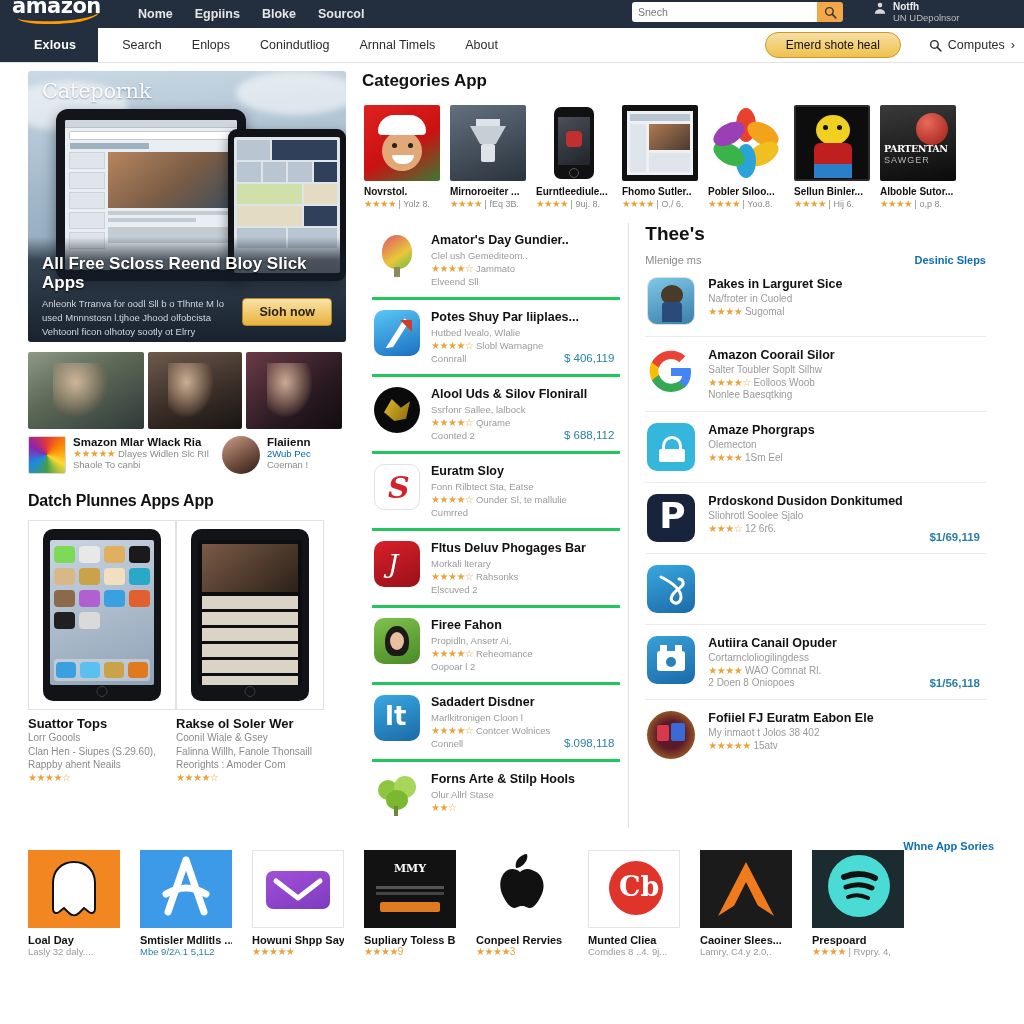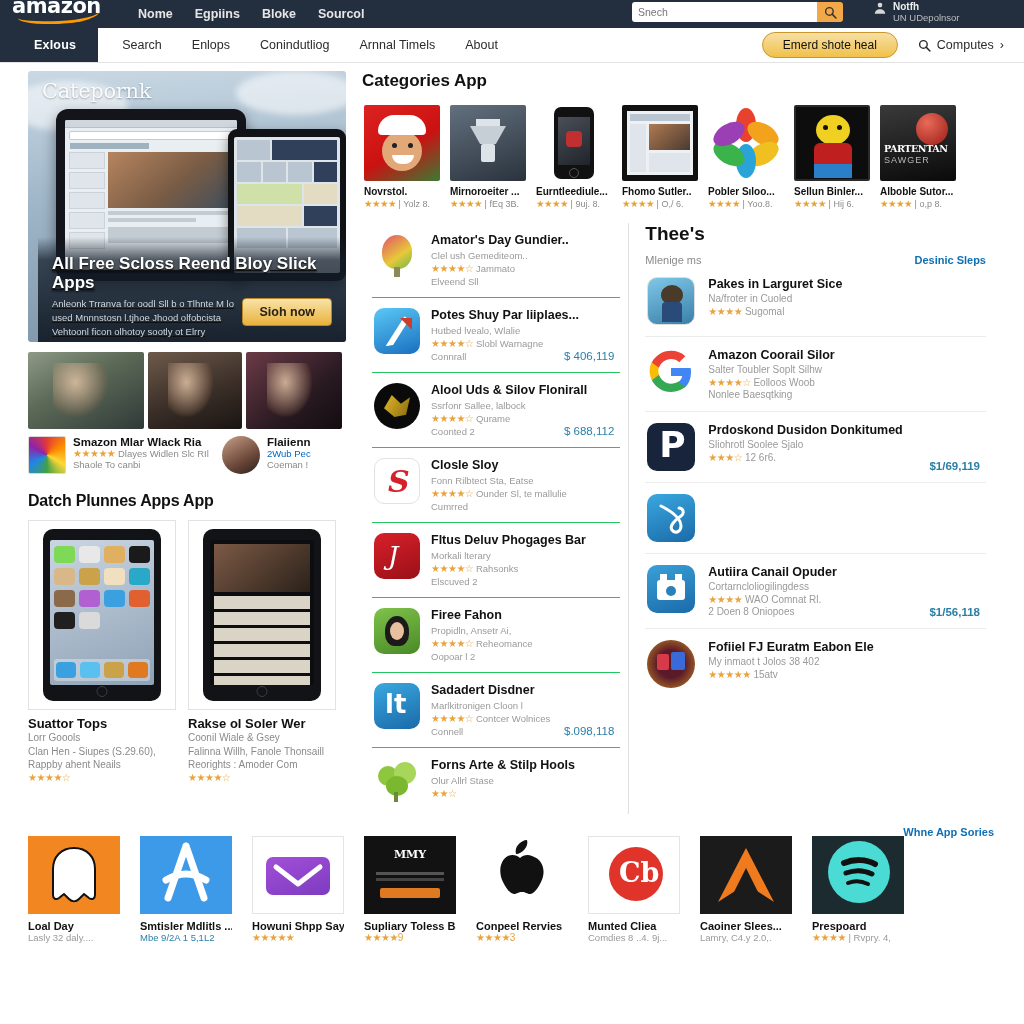--- a/index.html
+++ b/index.html
@@ -49,21 +49,21 @@
   .subnav {
     height: 35px; background: #fff; border-bottom: 1px solid #e3e3e3;
     display: flex; align-items: stretch; position: relative;
   }
   .subnav-brand {
     background: #232f3e; color: #fff; font-size: 12.5px; font-weight: bold;
     display: flex; align-items: center; padding: 0 22px 0 34px; letter-spacing: .2px;
   }
   .subnav-links { display: flex; align-items: center; gap: 30px; padding-left: 24px; }
   .subnav-links span { font-size: 12.5px; color: #2b2b2b; white-space: nowrap; }
-  .subnav-right { margin-left: auto; display: flex; align-items: center; gap: 20px; padding-right: 20px; }
+  .subnav-right { margin-left: auto; display: flex; align-items: center; gap: 28px; padding-right: 9px; }
   .pill-btn {
     background: linear-gradient(#f7dfa5, #f0c14b); border: 1px solid #c9972e; border-radius: 14px;
     font-size: 12px; color: #111; padding: 5px 20px; white-space: nowrap; cursor: pointer;
   }
   .subnav-search { display: flex; align-items: flex-end; gap: 6px; font-size: 12.5px; color: #2b2b2b; }
 
   
   .content { display: flex; padding: 8px 0 0 0; }
   .col-left { width: 352px; padding: 0 10px 0 28px; }
   .col-mid { width: 285px; padding: 0 8px 0 10px; border-right: 1px solid #e0e0e0; }
@@ -102,24 +102,23 @@
     background: #111216; border-radius: 9px; padding: 8px 6px;
     box-shadow: 0 5px 12px rgba(0,0,0,.45);
   }
   .ts-scr { width: 100%; height: 100%; background: #dde4ea; border-radius: 2px; overflow: hidden; padding: 3px; }
   .ts-row { display:flex; gap:2px; margin-bottom:2px; }
   .ts-cell { flex:1; height: 20px; background:#b9c6d2; }
   .ts-cell.dark { background:#30405a; }
   .ts-cell.green { background:#cfe0a8; }
   .ts-cell.tan { background:#e3dcc2; }
   .hero-overlay {
-    position: absolute; left: 10px; right: 0; bottom: 0; height: 105px;
+    position: absolute; left: 0; right: 0; bottom: 0; height: 105px;
     background: linear-gradient(180deg, rgba(18,28,40,0) 0%, rgba(18,28,40,.72) 22%, rgba(16,24,36,.92) 100%);
     padding: 18px 0 10px 14px;
-    text-decoration: underline;
   }
   .hero-title { color: #fff; font-size: 17px; font-weight: bold; line-height: 1.1; text-shadow: 0 1px 2px #000; }
   .hero-sub { color: #cfd6dd; font-size: 9.5px; line-height: 1.45; margin-top: 5px; width: 62%; }
   .hero-cta {
     position: absolute; right: 14px; bottom: 16px;
     background: linear-gradient(#f8e3a8,#e8b23c); border:1px solid #b9862a; border-radius: 4px;
     font-size: 12.5px; color:#2a2115; padding: 6px 16px; font-weight: bold; cursor: pointer;
   }
 
   
@@ -140,21 +139,21 @@
   .mini-icon { width: 38px; height: 38px; border: 1px solid #d8d8d8; border-radius: 2px; flex: 0 0 auto;
     background: conic-gradient(#e53935, #fb8c00, #fdd835, #43a047, #1e88e5, #8e24aa, #e53935); }
   .mini-icon.round { border-radius: 50%; border: none; background: linear-gradient(150deg,#caa089,#6e4a3c 60%, #2c1d18); }
   .mini-txt { min-width: 0; }
   .mini-title { font-size: 11.5px; font-weight: bold; color: #111; white-space: nowrap; overflow: hidden; }
   .mini-line { font-size: 9.5px; color: #8a8a8a; white-space: nowrap; overflow: hidden; }
   .mini-line.blue { color: #0066c0; }
 
   .sec-title { font-size: 16px; font-weight: bold; color: #111; margin: 18px 0 10px 0; letter-spacing: -.2px; }
 
-  .tablet-pair { display: flex; gap: 12px; }
+  .tablet-pair { display: flex; }
   .tp-card { width: 148px; }
   .tp-frame { width: 148px; height: 190px; border: 1px solid #e2e2e2; background: #fff; padding: 8px; display:flex; align-items:center; justify-content:center; }
   .tp-dev { width: 118px; height: 172px; background: #121317; border-radius: 10px; padding: 11px 7px 16px 7px; position: relative; }
   .tp-dev:after { content:''; position:absolute; bottom:4px; left:50%; transform:translateX(-50%); width:9px; height:9px; border:1px solid #3a3d45; border-radius:50%; }
   .tp-scr { width:100%; height:100%; border-radius:2px; overflow:hidden; background: linear-gradient(160deg,#c9d5e2,#8fa2b6); padding: 6px 4px; }
   .grid-apps { display: grid; grid-template-columns: repeat(4, 1fr); gap: 5px 4px; }
   .grid-apps i { display:block; height: 17px; border-radius: 4px; }
   .tp-scr2 { background: #0c0d10; padding: 4px; }
   .tp-hero2 { height: 48px; background: linear-gradient(140deg,#7c5a46,#2b2119); margin-bottom: 4px; }
   .tp-list2 i { display:block; height: 13px; background:#d9d4c6; margin-bottom: 3px; }
@@ -164,21 +163,21 @@
 
   
   .head-title { font-size: 17px; font-weight: bold; color: #111; }
   .cat-row { display: flex; gap: 10px; margin-top: 14px; padding-left: 2px; }
   .cat-card { width: 76px; }
   .cat-thumb { width: 76px; height: 76px; border-radius: 2px; overflow: hidden; position: relative; }
   .cat-label { font-size: 10px; color: #111; font-weight: bold; margin-top: 5px; white-space: nowrap; overflow: hidden; }
   .cat-rate { font-size: 9px; color: #8a8a8a; white-space: nowrap; margin-top: 1px; }
   .cat-rate .stars { font-size: 9.5px; }
 
-  .list-item { display: flex; gap: 11px; padding: 10px 2px 10px 2px; border-bottom: 1px solid #22c55e; position: relative; }
+  .list-item { display: flex; gap: 11px; padding: 10px 2px 10px 2px; border-bottom: 3px solid #22c55e; position: relative; }
   .list-item:last-child { border-bottom: none; }
   .li-icon { width: 46px; height: 46px; flex: 0 0 auto; border-radius: 10px; overflow: hidden; position: relative; }
   .li-body { min-width: 0; flex: 1; }
   .li-title { font-size: 12.5px; font-weight: bold; color: #111; line-height: 1.2; white-space: nowrap; overflow: hidden; }
   .li-sub { font-size: 9.5px; color: #9a9a9a; margin-top: 2px; white-space: nowrap; overflow: hidden; }
   .li-rate { font-size: 9.5px; color: #9a9a9a; margin-top: 2px; white-space: nowrap; }
   .li-meta { font-size: 9.5px; color: #9a9a9a; margin-top: 2px; white-space: nowrap; }
   .li-price { position: absolute; right: 6px; bottom: 10px; font-size: 11.5px; color: #2a7fa8; font-weight: normal; }
 
   
@@ -554,21 +553,21 @@
               <div class="li-meta">Coonted 2</div>
             </div>
             <div class="li-price">$ 688,112</div>
           </div>
 
           <div class="list-item">
             <div class="li-icon" style="background:#fff;border:1px solid #e2e2e2">
               <div style="position:absolute;left:13px;top:8px;color:#d8202a;font-size:30px;font-weight:bold;font-family:'DejaVu Serif',serif;font-style:italic;line-height:1">S</div>
             </div>
             <div class="li-body">
-              <div class="li-title">Closle Sloy</div>
+              <div class="li-title">Euratm Sloy</div>
               <div class="li-sub">Fonn Rilbtect Sta, Eatse</div>
               <div class="li-rate"><span class="stars">★★★★☆</span> <span>Ounder Sl, te mallulie</span></div>
               <div class="li-meta">Cumrred</div>
             </div>
           </div>
 
           <div class="list-item">
             <div class="li-icon" style="background:linear-gradient(160deg,#d8202a,#9a1018)">
               <div style="position:absolute;left:14px;top:10px;color:#fff;font-size:26px;font-family:'DejaVu Serif',serif;font-style:italic;line-height:1">J</div>
             </div>
@@ -650,20 +649,31 @@
               </svg>
             </div>
             <div style="flex:1;min-width:0">
               <div class="r-title">Amazon Coorail Silor</div>
               <div class="r-sub2">Salter Toubler Soplt Silhw</div>
               <div class="r-rate"><span class="stars">★★★★☆</span> <span>Eolloos Woob</span></div>
               <div class="r-meta">Nonlee Baesqtking</div>
             </div>
           </div>
 
+          <div class="r-item">
+            <div class="r-icon" style="background:#35b7dd">
+              <div style="position:absolute;left:15px;top:13px;width:20px;height:16px;border:3px solid #fff;border-bottom:none;border-radius:10px 10px 0 0"></div>
+              <div style="position:absolute;left:12px;top:26px;width:26px;height:13px;background:#fff;border-radius:2px"></div>
+            </div>
+            <div style="flex:1;min-width:0">
+              <div class="r-title">Amaze Phorgraps</div>
+              <div class="r-sub2">Olemecton</div>
+              <div class="r-rate"><span class="stars">★★★★</span> <span>1Sm Eel</span></div>
+            </div>
+          </div>
 
           <div class="r-item">
             <div class="r-icon" style="background:#18243c">
               <div style="position:absolute;left:12px;top:4px;color:#fff;font-size:36px;font-weight:bold;line-height:1;font-family:'DejaVu Sans',sans-serif">P</div>
             </div>
             <div style="flex:1;min-width:0">
               <div class="r-title">Prdoskond Dusidon Donkitumed</div>
               <div class="r-sub2">Sliohrotl Soolee Sjalo</div>
               <div class="r-rate"><span class="stars">★★★☆</span> <span>12 6r6.</span></div>
             </div>

